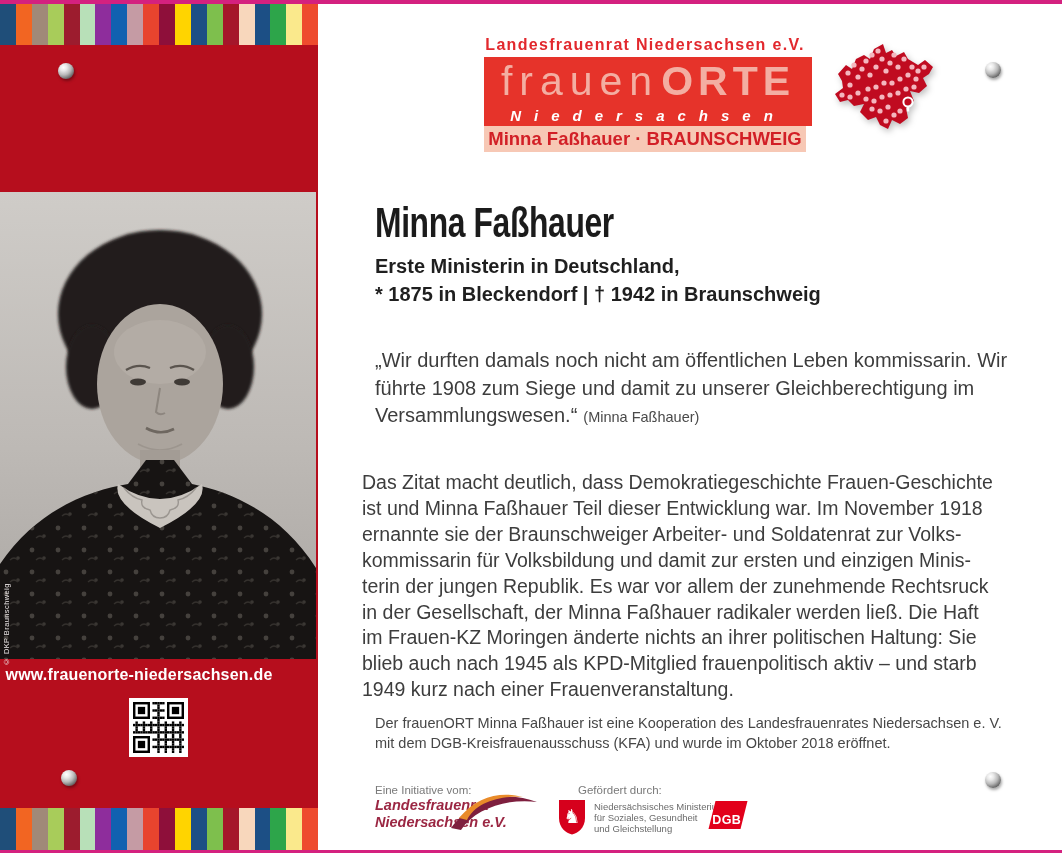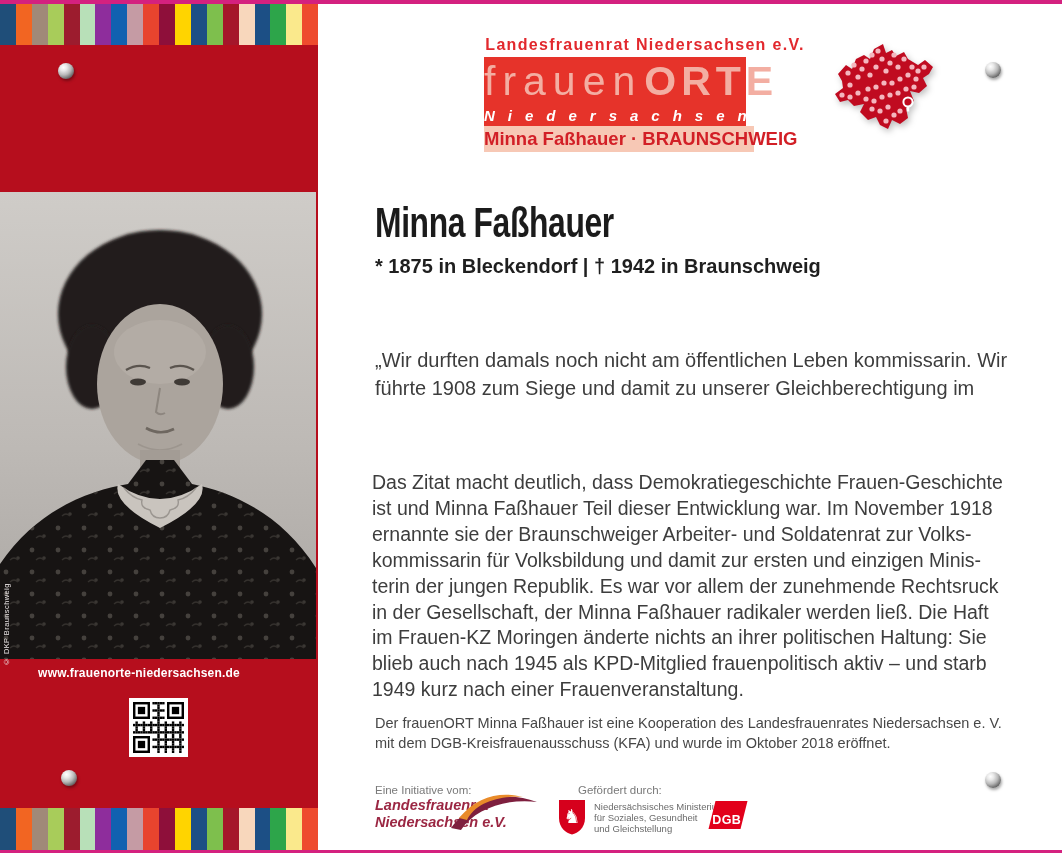--- a/index.html
+++ b/index.html
@@ -21,66 +21,66 @@
   .red-col{left:0;top:45px;width:318px;height:763px;background:#b60e1d;}
   .photo{left:0;top:192px;width:316px;height:467px;}
   .photo svg{display:block;}
   .photo-credit{
     left:2px;top:548px;height:118px;width:12px;color:#f3eeee;
     font-size:7.5px;letter-spacing:.4px;writing-mode:vertical-rl;
     transform:rotate(180deg);text-align:left;opacity:.95;
   }
   .sidebar-url{
     left:0;top:666px;width:278px;text-align:center;color:#ffffff;
-    font-weight:bold;font-size:12px;letter-spacing:.2px;
+    font-weight:bold;font-size:16px;letter-spacing:.2px;
   }
   .qr{left:129px;top:698px;width:59px;height:59px;background:#ffffff;padding:4px;box-sizing:border-box;}
   
   .screw{
     width:16px;height:16px;border-radius:50%;
     background:radial-gradient(circle at 34% 28%, #ffffff 0%, #e8e8e8 22%, #b9b9b9 48%, #5f5f5f 78%, #8d8d8d 100%);
     box-shadow:1px 2px 3px rgba(0,0,0,.35);
   }
   .screw-tl{left:58px;top:63px;}
   .screw-tr{left:985px;top:62px;}
   .screw-bl{left:61px;top:770px;}
   .screw-br{left:985px;top:772px;}
   
   .logo-org{
     left:484px;top:36px;width:322px;text-align:center;color:#e2282d;
     font-weight:bold;font-size:16px;letter-spacing:1.3px;white-space:nowrap;
   }
-  .logo-box{left:484px;top:57px;width:262px;height:69px;background:#e6332a;}
+  .logo-box{left:484px;top:57px;width:328px;height:69px;background:#e6332a;}
   .logo-brand{
     position:absolute;left:0;top:1px;width:100%;text-align:center;
     font-size:41px;line-height:46px;white-space:nowrap;
   }
   .brand-light{color:#f3aea2;font-weight:normal;letter-spacing:7px;}
   .brand-bold{color:#f3aea2;font-weight:bold;letter-spacing:5px;margin-left:2px;}
   .logo-region{
     position:absolute;left:0;bottom:2px;width:100%;text-align:center;color:#ffffff;
     font-weight:bold;font-style:italic;font-size:15px;letter-spacing:13px;white-space:nowrap;
   }
   .logo-banner{
-    left:484px;top:126px;width:270px;height:26px;background:#f7c8b5;color:#d21f26;
+    left:484px;top:126px;width:322px;height:26px;background:#f7c8b5;color:#d21f26;
     font-weight:bold;font-size:18.5px;line-height:26px;text-align:center;white-space:nowrap;
   }
   
   .map{left:828px;top:40px;width:128px;height:106px;filter:drop-shadow(2px 3px 3px rgba(0,0,0,.25));}
   
   .title{
     left:375px;top:198px;color:#1b1b1b;font-weight:bold;font-size:43px;
     transform:scaleX(.74);transform-origin:left top;letter-spacing:-.5px;white-space:nowrap;
   }
   .subtitle{left:375px;top:253px;color:#1f1f1f;font-weight:bold;font-size:20px;}
   .subtitle .line{line-height:27.5px;white-space:nowrap;}
   .quote{left:375px;top:347px;color:#3d3d3d;font-size:20px;}
   .quote .line{line-height:27.5px;white-space:nowrap;}
   .quote-attr{font-size:14.5px;color:#4a4a4a;margin-left:6px;}
-  .bodytext{left:372px;top:470px;color:#3d3d3d;font-size:19.5px;}
+  .bodytext{left:362px;top:470px;color:#3d3d3d;font-size:19.5px;}
   .bodytext .line{line-height:25.9px;white-space:nowrap;}
   .note{left:375px;top:713px;color:#474747;font-size:14.5px;}
   .note .line{line-height:20px;white-space:nowrap;}
   
   .init-label{left:375px;top:784px;color:#7a7a7a;font-size:11.5px;}
   .init-name{left:375px;top:797px;color:#9b2743;font-weight:bold;font-style:italic;font-size:14.5px;line-height:16.5px;white-space:nowrap;}
   .swoosh{left:447px;top:786px;width:92px;height:46px;}
   .funded-label{left:558px;top:784px;color:#7a7a7a;font-size:11.5px;margin-left:20px;}
   .shield{left:558px;top:799px;width:28px;height:36px;}
   .ministry{left:594px;top:802px;color:#6b6b6b;font-size:9.5px;line-height:10.8px;}
@@ -401,28 +401,30 @@
       </g>
     <g>
       <circle cx="80" cy="61" r="4.6" fill="none" stroke="#ffffff" stroke-width="2"></circle>
       <rect x="78.8" y="65" width="2.4" height="5.5" fill="#ffffff"></rect>
     </g>
   </svg>
 </div>
 
 <div class="abs title">Minna Faßhauer</div>
 <div class="abs subtitle">
+    <div class="line">Erste Ministerin in Deutschland,</div>
     <div class="line">* 1875 in Bleckendorf  |  † 1942 in Braunschweig</div>
   </div>
 
 <div class="abs quote">
   <div>
       <div class="line">„Wir durften damals noch nicht am öffentlichen Leben kommissarin. Wir</div>
       <div class="line">führte 1908 zum Siege und damit zu unserer Gleichberechtigung im</div>
     </div>
+  <div class="line"><span>Versammlungswesen.“</span><span class="quote-attr">(Minna Faßhauer)</span></div>
 </div>
 
 <div class="abs bodytext">
     <div class="line">Das Zitat macht deutlich, dass Demokratiegeschichte Frauen-Geschichte</div>
     <div class="line">ist und Minna Faßhauer Teil dieser Entwicklung war. Im November 1918</div>
     <div class="line">ernannte sie der Braunschweiger Arbeiter- und Soldatenrat zur Volks-</div>
     <div class="line">kommissarin für Volksbildung und damit zur ersten und einzigen Minis-</div>
     <div class="line">terin der jungen Republik. Es war vor allem der zunehmende Rechtsruck</div>
     <div class="line">in der Gesellschaft, der Minna Faßhauer radikaler werden ließ. Die Haft</div>
     <div class="line">im Frauen-KZ Moringen änderte nichts an ihrer politischen Haltung: Sie</div>

